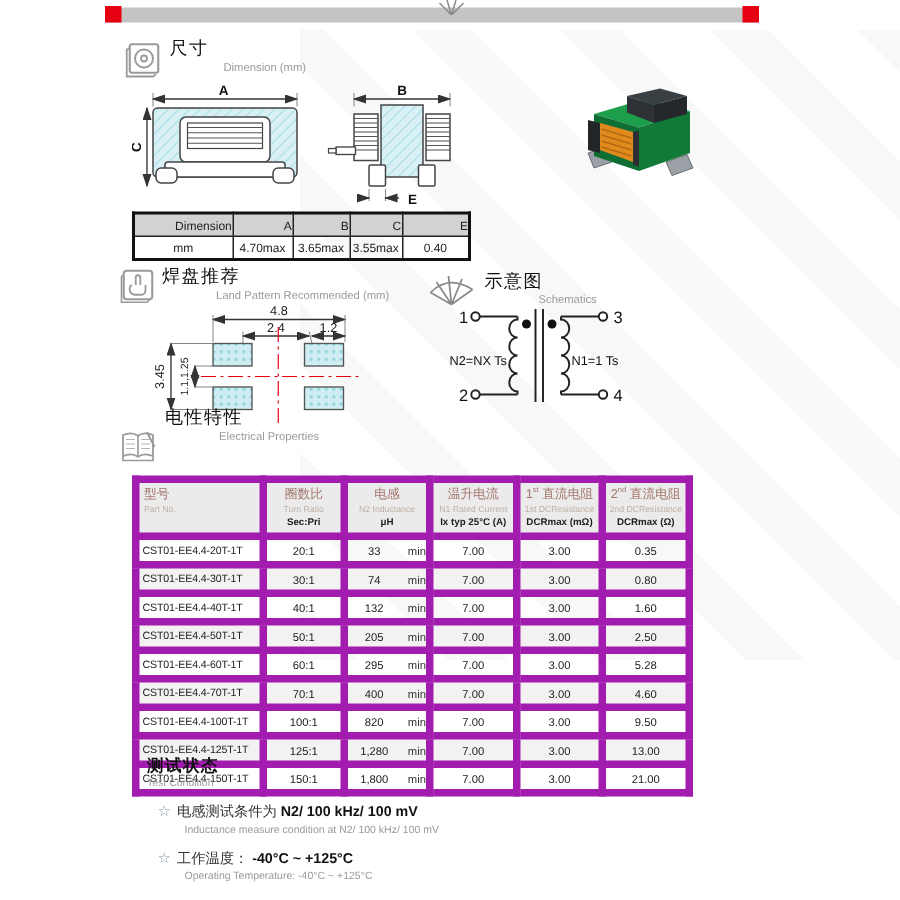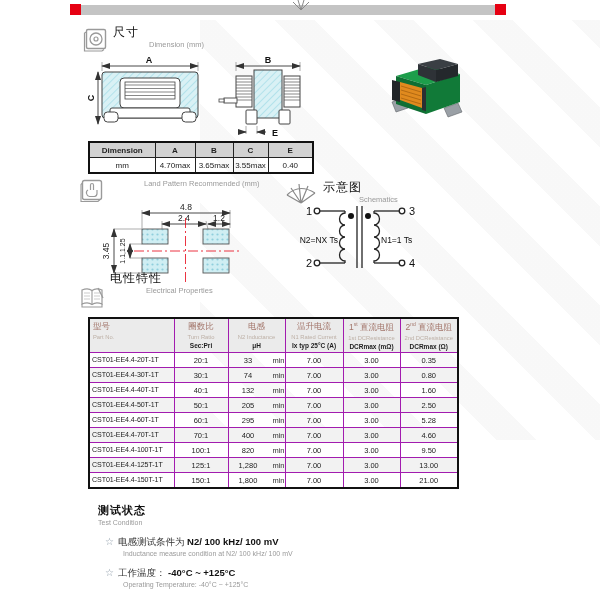--- a/index.html
+++ b/index.html
@@ -20,25 +20,25 @@
   .sec-icon{position:absolute;}
   .sec-zh{font-weight:normal;font-size:12px;color:#101010;letter-spacing:1px;line-height:13px;}
   .sec-en{font-size:7.5px;color:#9a9a9a;margin-top:1px;white-space:nowrap;padding-left:36px;}
 
   svg text{font-family:"Liberation Sans",sans-serif;}
 
   
   table{border-collapse:collapse;table-layout:fixed;}
   .dim-table{position:absolute;left:88px;top:141px;width:224px;font-size:8px;border:2px solid #111;}
   .dim-table td{border:1px solid #222;height:14px;text-align:center;padding:0;}
-  .dim-table .hd td{background:#d2d2d2;font-weight:bold;}
+  .dim-table .hd td{background:#d2d2d2;font-weight:normal;text-align:right;}
 
   
   .el-table{position:absolute;left:88px;top:317px;width:369px;font-size:7.5px;border:2px solid #111;}
-  .el-table th,.el-table td{border:1px solid #a21caf;padding:0;text-align:center;}
+  .el-table th,.el-table td{border:5px solid #a21caf;padding:0;text-align:center;}
   .el-table thead th{background:#ebebeb;height:33px;vertical-align:top;font-weight:normal;}
   .el-table tbody td{height:14px;}
   .el-table tbody tr:nth-child(even){background:#f2f2f2;}
   .h-zh{font-size:8.5px;color:#a3766b;padding-top:2px;white-space:nowrap;}
   .h-zh sup{font-size:5px;}
   .h-en{font-size:5.8px;color:#bdb0a6;margin-top:1px;white-space:nowrap;}
   .h-unit{font-size:6.5px;color:#1d1d1d;font-weight:bold;margin-top:2px;white-space:nowrap;}
   .h-left{text-align:left;padding-left:3px;}
   .part-cell{text-align:left !important;padding-left:2px !important;font-size:7.1px;letter-spacing:-0.1px;white-space:nowrap;}
   .l-wrap{display:flex;align-items:center;}
@@ -192,20 +192,21 @@
   </tbody>
     </table>
 
   <svg class="sec-icon" style="left:80px;top:178px;" width="26" height="26" viewBox="0 0 26 26">
     <rect x="2.5" y="2.5" width="19" height="19" rx="2" fill="#fff" stroke="#9a9a9a" stroke-width="1.4"></rect>
     <path d="M2.5,5 L1,6.5 L1,23.5 L18,23.5 L20,21.5" fill="none" stroke="#9a9a9a" stroke-width="1.1"></path>
     <rect x="10.5" y="5.5" width="3" height="8" rx="1.5" fill="#fff" stroke="#9a9a9a" stroke-width="1.2"></rect>
     <path d="M8,12 q-2,1 -1.5,3.5 q0.5,2.5 3,3 l5,0 q2.5,-0.5 2.5,-3 l0,-3.5" fill="#fff" stroke="#9a9a9a" stroke-width="1.2"></path>
   </svg>
   <div class="sec" style="left:108px;top:178px;">
+    <div class="sec-zh">焊盘推荐</div>
     <div class="sec-en">Land Pattern Recommended (mm)</div>
   </div>
 
   <svg class="sec" style="left:100px;top:202px;" width="165" height="86" viewBox="0 0 165 86">
     <defs>
       <pattern id="dots" width="5" height="5" patternUnits="userSpaceOnUse">
         <rect width="5" height="5" fill="#cfeef3"></rect>
         <circle cx="2.5" cy="2.5" r="1.1" fill="#8fcfdd"></circle>
       </pattern>
       <marker id="ah2" markerWidth="9" markerHeight="8" refX="8" refY="3" orient="auto-start-reverse" markerUnits="userSpaceOnUse">

